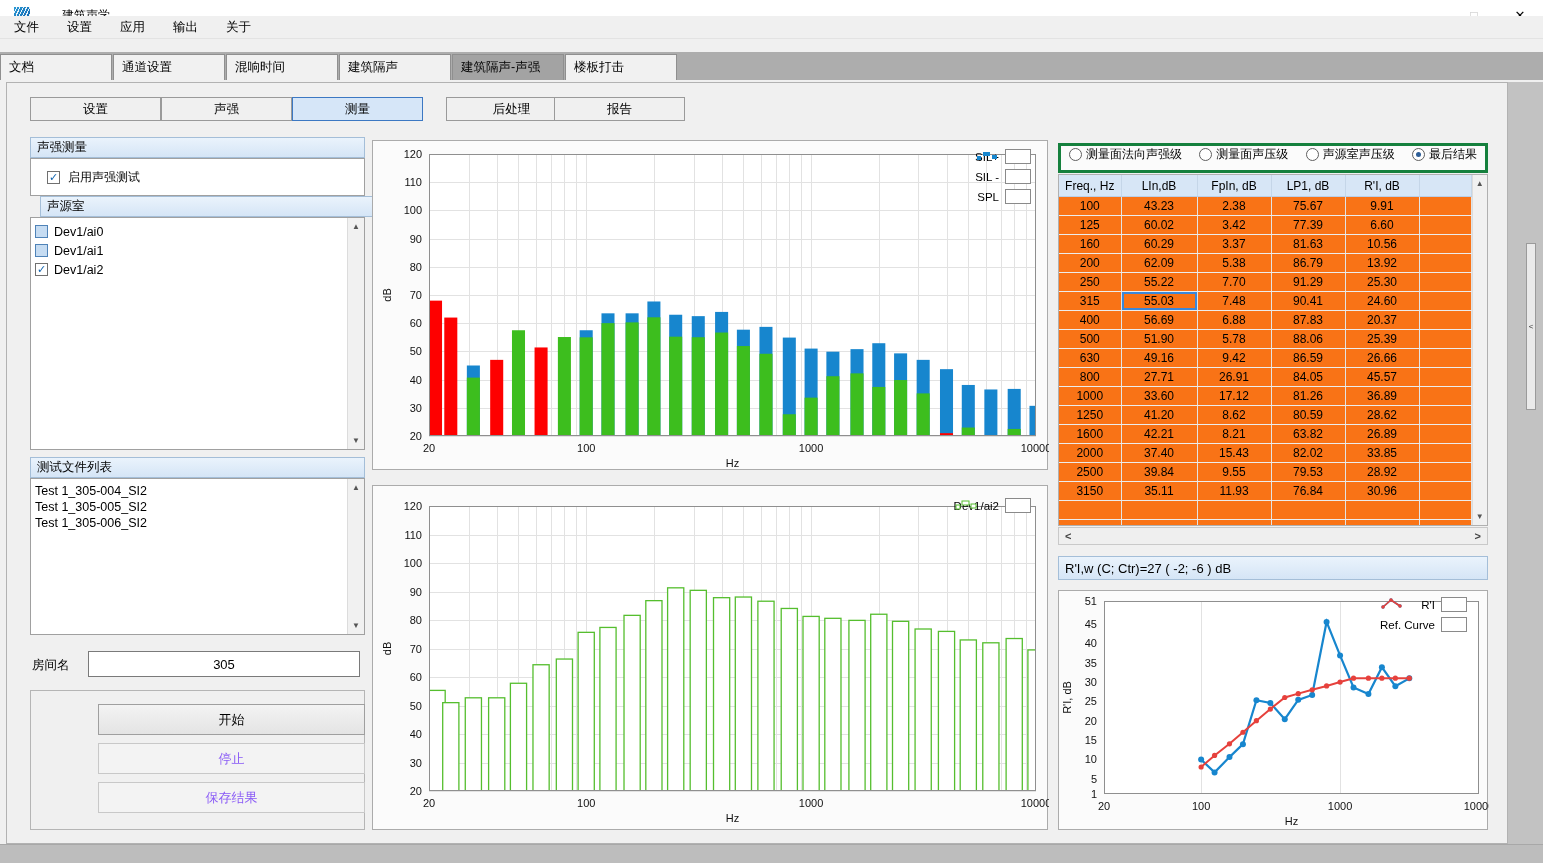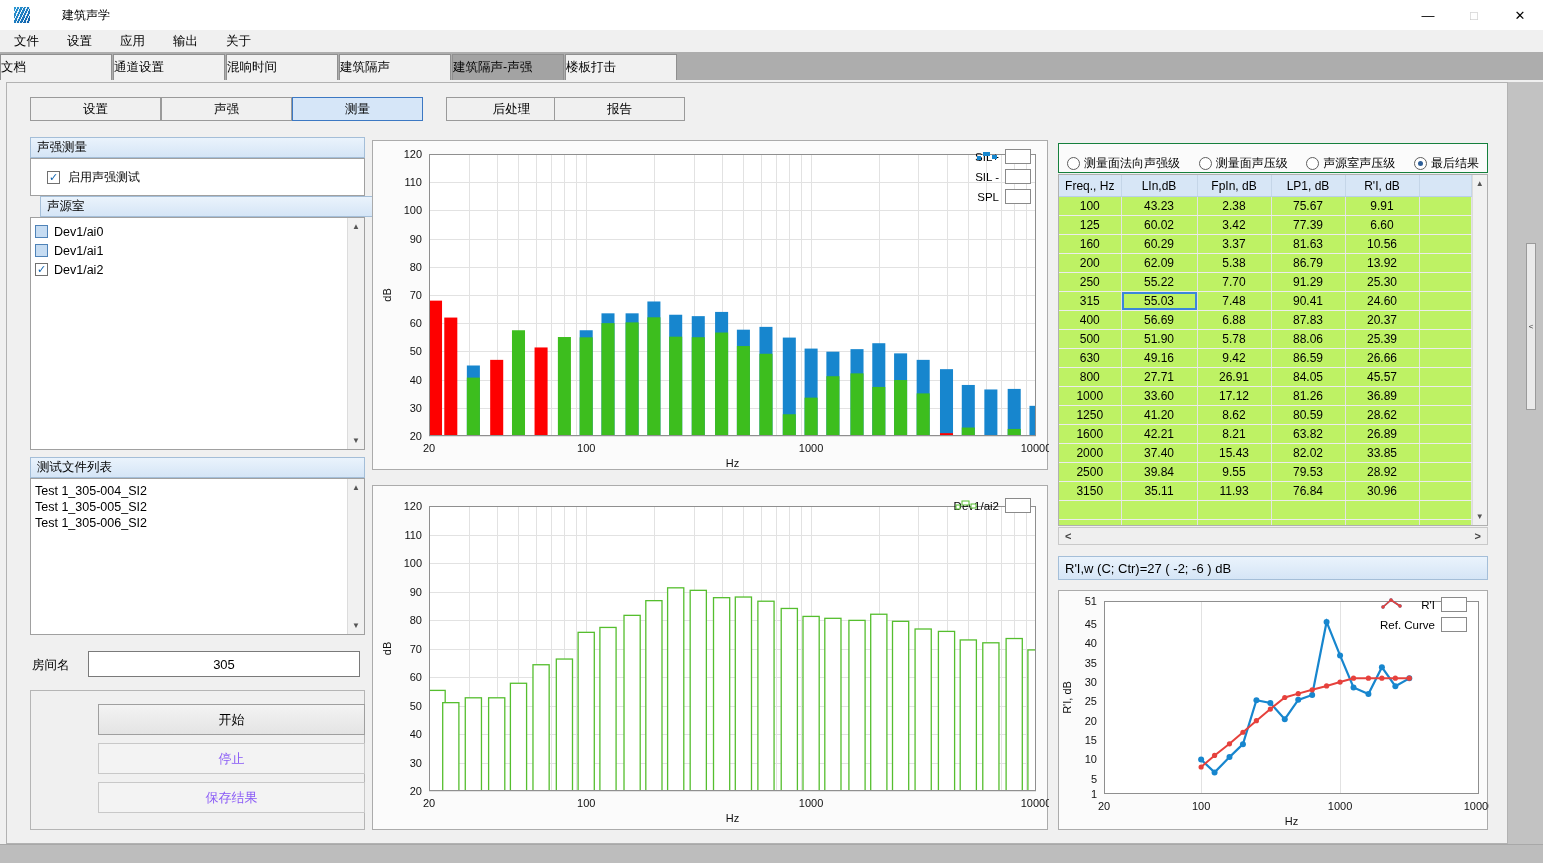--- a/index.html
+++ b/index.html
@@ -9,26 +9,26 @@
   #titlebar{left:0;top:0;width:1543px;height:30px;background:#fff;display:flex;align-items:center;gap:24px;}
   #app-icon{width:16px;height:16px;margin:0 8px 0 14px;
     background:linear-gradient(135deg,#2a9ad6 0%,#0d5ca8 100%);
     -webkit-mask:none;position:relative;overflow:hidden;}
   #app-icon:after{content:"";position:absolute;inset:0;
     background:repeating-linear-gradient(115deg,transparent 0 2px,rgba(255,255,255,.9) 2px 3px);}
   #window-title{font-size:12px;}
   #win-controls{margin-left:auto;display:flex;height:100%;}
   .win-btn{width:46px;height:100%;display:flex;align-items:center;justify-content:center;font-size:13px;}
   .win-btn.max{color:#c3c3c3;}
-  #menubar{left:0;top:30px;width:1543px;height:22px;background:#f0f0f0;display:flex;align-items:center;border-bottom:1px solid #e3e3e3;}
+  #menubar{left:0;top:16px;width:1543px;height:22px;background:#f0f0f0;display:flex;align-items:center;border-bottom:1px solid #e3e3e3;}
   .menu-item{padding:0 14px;font-size:12.5px;}
   
   #tabstrip{left:0;top:52px;width:1543px;height:28px;background:#adadad;display:flex;align-items:flex-end;}
   .mtab{width:112px;height:26px;margin-right:1px;background:#f1f1f1;border:1px solid #8f8f8f;border-bottom:none;
-    box-sizing:border-box;display:flex;align-items:center;font-size:12.5px;}
+    box-sizing:border-box;display:flex;align-items:center;padding-left:8px;font-size:12.5px;}
   .mtab.active{background:#a3a3a3;}
   
   #main{left:6px;top:82px;width:1502px;height:762px;background:#f0f0f0;border:1px solid #b2b2b2;box-sizing:border-box;}
   #right-strip{left:1508px;top:82px;width:35px;height:762px;background:#c2c2c2;}
   #splitter-handle{left:1526px;top:243px;width:10px;height:167px;background:#eaeaea;border:1px solid #9a9a9a;
     box-sizing:border-box;display:flex;align-items:center;justify-content:center;font-size:8px;color:#333;}
   #statusbar{left:0;top:844px;width:1543px;height:19px;background:#bdbdbd;border-top:1px solid #a8a8a8;box-sizing:border-box;}
   
   .subtab{top:97px;height:24px;width:131px;background:#f0f0f0;border:1px solid #9a9a9a;box-sizing:border-box;
     display:flex;align-items:center;justify-content:center;font-size:12.5px;}
@@ -54,27 +54,27 @@
     text-align:center;font-size:13px;font-family:inherit;}
   
   .chart{background:#fbfbfb;border:1px solid #ababab;box-sizing:border-box;}
   .chart svg{position:absolute;left:0;top:0;}
   .chart svg text{font:11px "Liberation Sans","DejaVu Sans",sans-serif;fill:#111;}
   .legend{position:absolute;display:flex;flex-direction:column;gap:5px;align-items:flex-end;}
   .legend-row{display:flex;align-items:center;gap:6px;height:15px;}
   .legend-row .lbl{font-size:11.5px;}
   .legend-row .ic{width:26px;height:15px;background:#fff;border:1px solid #8a8a8a;box-sizing:border-box;}
   
-  #radio-box{left:1058px;top:143px;width:430px;height:30px;background:#fbfbfb;border:1px solid #15803d;box-sizing:border-box;
-    display:flex;align-items:flex-end;justify-content:space-between;padding:0 8px;}
+  #radio-box{left:1058px;top:143px;width:430px;height:30px;background:#fbfbfb;border:3px solid #15803d;box-sizing:border-box;
+    display:flex;align-items:flex-start;justify-content:space-between;padding:0 8px;}
   .radio-item{display:flex;align-items:center;gap:4px;font-size:12px;white-space:nowrap;}
   .radio-circle{width:13px;height:13px;border:1px solid #5f5f5f;border-radius:50%;background:#fff;box-sizing:border-box;
     display:flex;align-items:center;justify-content:center;flex:none;}
   .radio-dot{width:5px;height:5px;border-radius:50%;background:#2e5e97;}
-  #table-wrap{left:1058px;top:174px;width:430px;height:352px;background:#bef264;border:1px solid #b0b0b0;box-sizing:border-box;
+  #table-wrap{left:1058px;top:174px;width:430px;height:352px;background:#f97316;border:1px solid #b0b0b0;box-sizing:border-box;
     display:flex;overflow:hidden;}
   #result-table{border-collapse:collapse;table-layout:fixed;width:412px;flex:none;align-self:flex-start;}
   #result-table th{background:#d7e6f6;border-bottom:1px solid #b9cfe8;border-right:1px solid #c5d6e8;height:19px;
     font-weight:normal;font-size:12px;}
   #result-table td{height:16px;text-align:center;border-right:1px solid #e3e3e3;border-bottom:1px solid #ececec;font-size:12px;}
   #result-table td.sel{box-shadow:inset 0 0 0 2px #3b87d9;}
   #result-hdr{left:1058px;top:556px;width:430px;height:24px;}
 </style>
 </head>
 <body>

